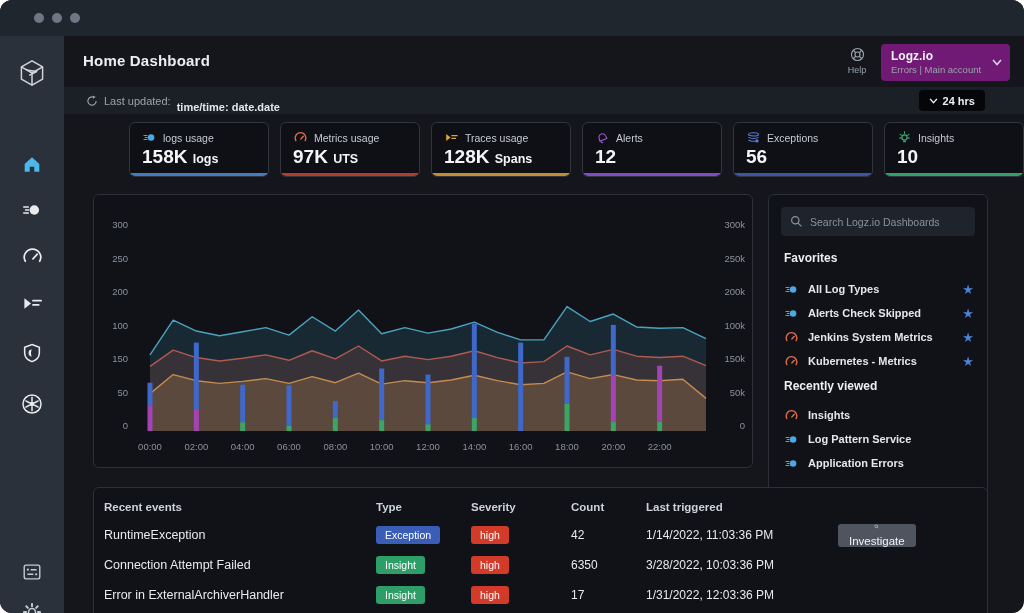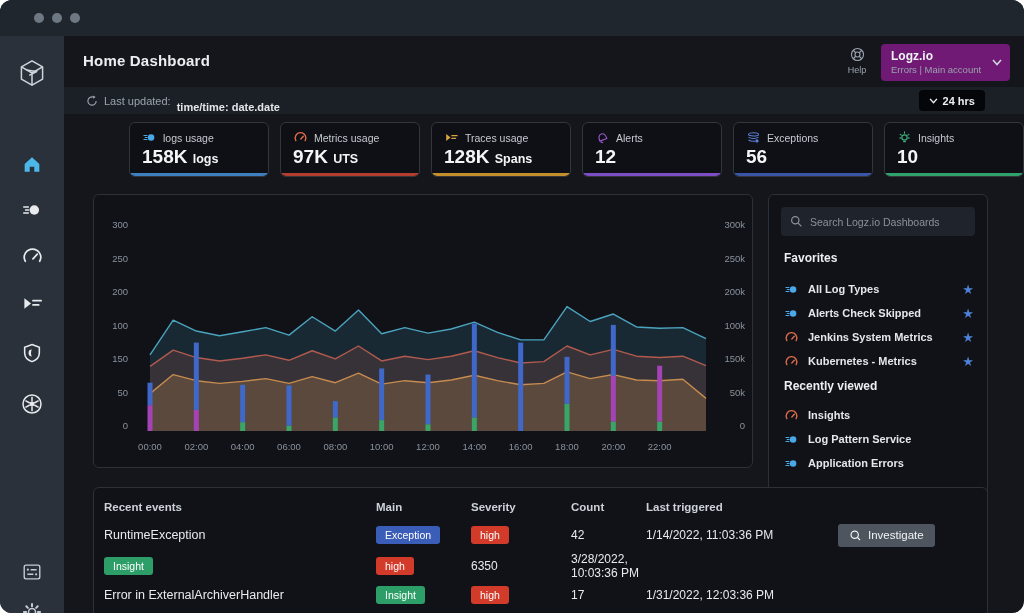--- a/index.html
+++ b/index.html
@@ -61,21 +61,21 @@
 
   
   .ev-grid { display:grid; grid-template-columns:272px 95px 100px 75px 192px 1fr; align-items:center; padding-left:10px; }
   .ev-header { position:absolute; left:0; top:8px; width:100%; height:22px; font-size:11.5px; font-weight:700; color:#cdd2d8; }
   .ev-row { position:absolute; left:0; width:100%; height:26px; font-size:12px; color:#e8eaed; }
   .ev-name { font-size:12.5px; font-weight:400; }
   .badge { display:inline-block; font-size:10.5px; color:#fff; padding:3px 9px; border-radius:3px; }
   .badge-exception { background:#3a5db8; }
   .badge-insight { background:#2d9e67; }
   .badge-high { background:#d23b2a; }
-  .investigate-btn { justify-self:start; display:flex; align-items:center; gap:6px; background:#4e555f; border-radius:3px; height:23px; padding:0 11px; font-size:11.5px; color:#f0f2f4; cursor:pointer; }
+  .investigate-btn { justify-self:start; display:flex; align-items:center; gap:6px; background:#4e555f; border-radius:3px; height:23px; padding:0 11px; font-size:11.5px; color:#f0f2f4; cursor:pointer;flex-direction:column; }
 </style>
 </head>
 <body>
 
 <div id="app">
 
   <div class="titlebar">
     <span class="tl-dot" style="left:34px"></span>
     <span class="tl-dot" style="left:52px"></span>
     <span class="tl-dot" style="left:70px"></span>
@@ -430,41 +430,42 @@
             <line x1="3" y1="15.2" x2="8" y2="15.2"></line>
           </g>
         </svg>
       <span class="fav-item-label">Application Errors</span>
     </div>
   </div>
 
   <div class="panel events-panel">
     <div class="ev-header ev-grid">
       <span>Recent events</span>
-      <span>Main</span>
+      <span>Type</span>
       <span>Severity</span>
       <span>Count</span>
       <span>Last triggered</span>
       <span></span>
     </div>
     <div class="ev-row ev-grid" style="top:34px">
       <span class="ev-name">RuntimeException</span>
       <span><span class="badge badge-exception">Exception</span></span>
       <span><span class="badge badge-high">high</span></span>
       <span>42</span>
       <span>1/14/2022, 11:03:36 PM</span>
       <span class="investigate-btn">
         <svg width="13" height="13" viewBox="0 0 16 16" fill="none" stroke="#f0f2f4" stroke-width="1.5">
             <circle cx="7" cy="7" r="4.5"></circle>
             <line x1="10.2" y1="10.2" x2="13.5" y2="13.5"></line>
           </svg>
         <span>Investigate</span>
       </span>
     </div>
     <div class="ev-row ev-grid" style="top:64px">
+      <span class="ev-name">Connection Attempt Failed</span>
       <span><span class="badge badge-insight">Insight</span></span>
       <span><span class="badge badge-high">high</span></span>
       <span>6350</span>
       <span>3/28/2022, 10:03:36 PM</span>
       <span></span>
     </div>
     <div class="ev-row ev-grid" style="top:94px">
       <span class="ev-name">Error in ExternalArchiverHandler</span>
       <span><span class="badge badge-insight">Insight</span></span>
       <span><span class="badge badge-high">high</span></span>

